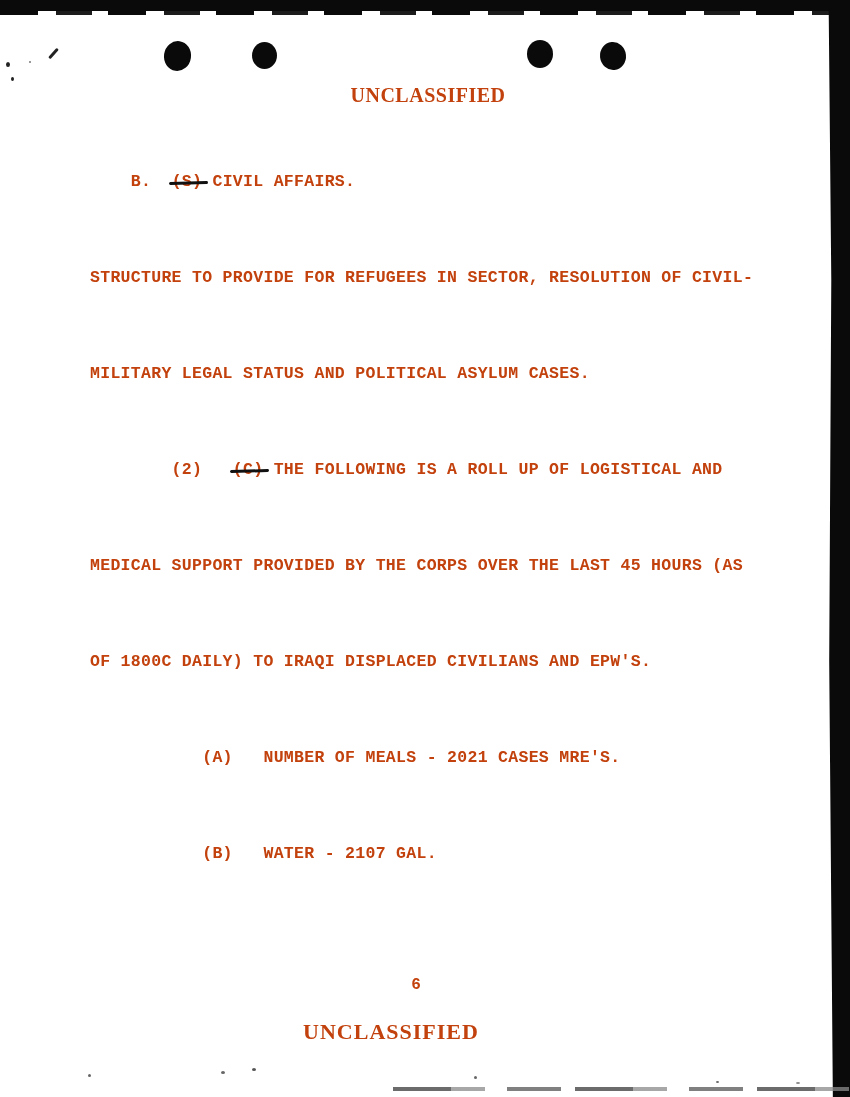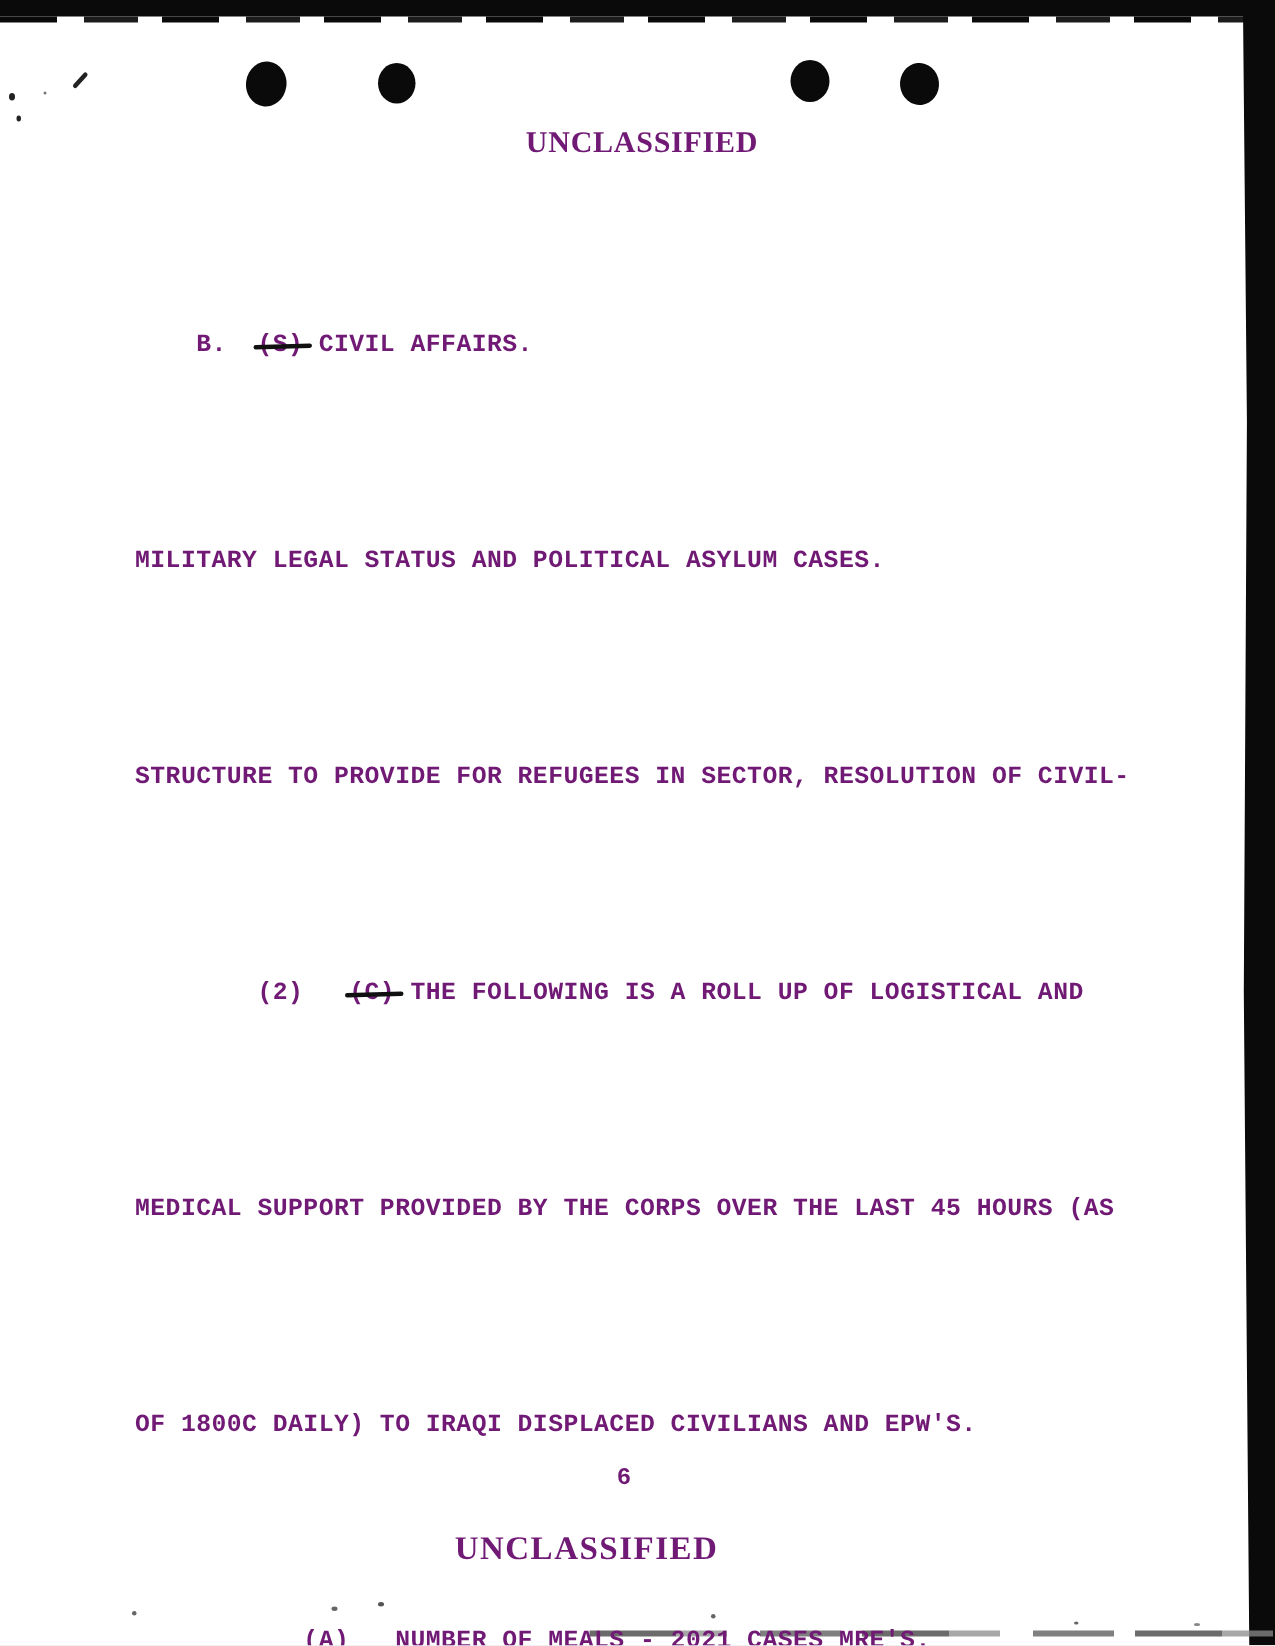--- a/index.html
+++ b/index.html
@@ -1,17 +1,17 @@
 <!DOCTYPE html>
 <html><head>
 <meta charset="utf-8">
 <style>
   html,body{margin:0;padding:0;background:#e8e8e8;}
   .page{position:relative;width:850px;height:1097px;background:#ffffff;overflow:hidden;
-        font-family:"Liberation Mono",monospace;color:#701a75;}
+        font-family:"Liberation Mono",monospace;color:#c2410c;}
   
   .topbar{position:absolute;left:0;top:0;width:850px;height:11px;background:#0a0a0a;}
   .topbar2{position:absolute;left:0;top:11px;width:850px;height:4px;
            background:repeating-linear-gradient(90deg,#0a0a0a 0 38px,transparent 38px 56px,#1c1c1c 56px 92px,transparent 92px 108px);}
   .rightbar{position:absolute;left:824px;top:8px;width:26px;height:1089px;background:#0a0a0a;
             clip-path:polygon(18% 0,100% 0,100% 100%,34% 100%,20% 60%,28% 25%);}
   .bottomline{position:absolute;left:393px;top:1087px;width:457px;height:4px;opacity:.75;
            background:repeating-linear-gradient(90deg,#3a3a3a 0 58px,#8a8a8a 58px 92px,transparent 92px 114px,#555 114px 168px,transparent 168px 182px);}
   .dot{position:absolute;background:#0a0a0a;border-radius:50%;}
   .dot1{left:164px;top:41px;width:27px;height:30px;transform:rotate(8deg);}
@@ -33,21 +33,21 @@
   .s6{left:796px;top:1082px;width:4px;height:2px;background:#888;}
   
   .hdr{position:absolute;top:84px;left:428px;transform:translateX(-50%);
        font-family:"Liberation Serif",serif;font-weight:700;font-size:20px;letter-spacing:.5px;white-space:nowrap;}
   .ftr{position:absolute;top:1019px;left:391px;transform:translateX(-50%);
        font-family:"Liberation Serif",serif;font-weight:700;font-size:22px;letter-spacing:1px;white-space:nowrap;}
   .pgnum{position:absolute;top:976px;left:416px;transform:translateX(-50%);
          font-size:16px;font-weight:700;}
   .doc{position:absolute;left:90px;top:102px;font-size:16.5px;line-height:32px;
        font-weight:700;white-space:pre;letter-spacing:.3px;}
-  .ln{height:32px;margin-top:48px;}
+  .ln{height:32px;}
   .strike{position:relative;display:inline-block;}
   .strike::after{content:"";position:absolute;left:-3px;right:-5px;top:52%;height:3px;
                  background:#111;transform:translateY(-50%) rotate(-1.5deg);border-radius:2px;}
 </style>
 </head>
 <body>
 
 <div class="page">
 
   <div class="topbar"></div>
@@ -68,22 +68,22 @@
   <div class="speck s2"></div>
   <div class="speck s3"></div>
   <div class="speck s4"></div>
   <div class="speck s5"></div>
   <div class="speck s6"></div>
 
   <div class="hdr">UNCLASSIFIED</div>
 
   <div class="doc">
     <div class="ln"><span>    B.  </span><span class="strike">(S)</span><span> CIVIL AFFAIRS.</span></div>
+    <div class="ln">STRUCTURE TO PROVIDE FOR REFUGEES IN SECTOR, RESOLUTION OF CIVIL-</div>
     <div class="ln">MILITARY LEGAL STATUS AND POLITICAL ASYLUM CASES.</div>
-    <div class="ln">STRUCTURE TO PROVIDE FOR REFUGEES IN SECTOR, RESOLUTION OF CIVIL-</div>
     <div class="ln"><span>        (2)   </span><span class="strike">(C)</span><span> THE FOLLOWING IS A ROLL UP OF LOGISTICAL AND</span></div>
     <div class="ln">MEDICAL SUPPORT PROVIDED BY THE CORPS OVER THE LAST 45 HOURS (AS</div>
     <div class="ln">OF 1800C DAILY) TO IRAQI DISPLACED CIVILIANS AND EPW'S.</div>
     <div class="ln">           (A)   NUMBER OF MEALS - 2021 CASES MRE'S.</div>
     <div class="ln">           (B)   WATER - 2107 GAL.</div>
     
     
     
     
     

